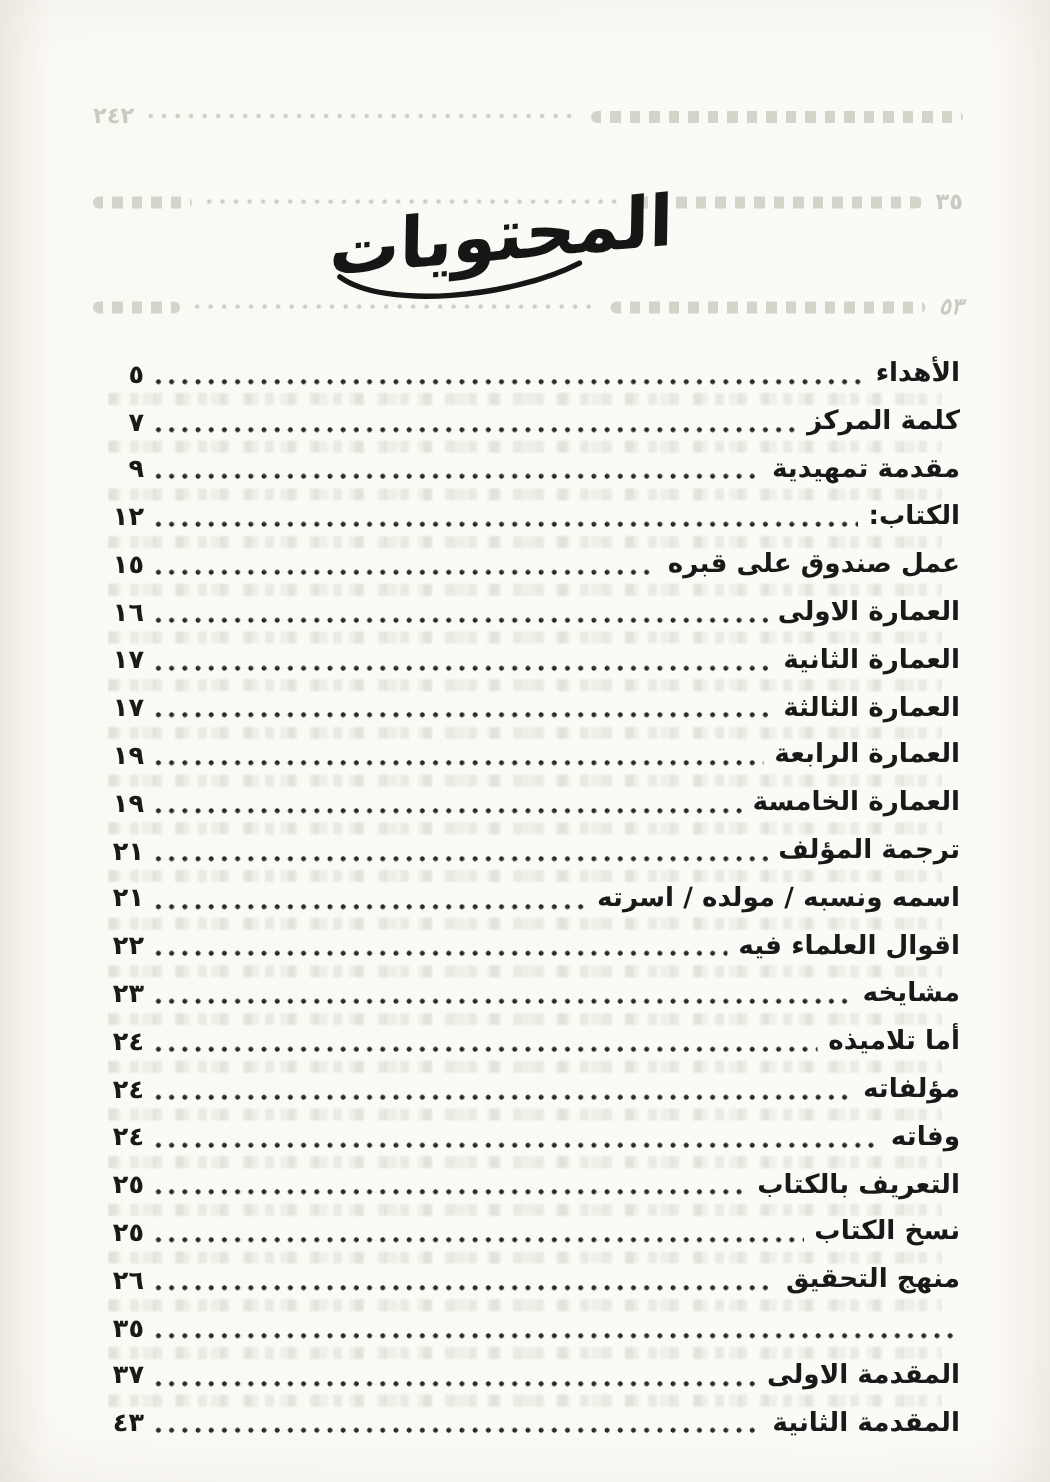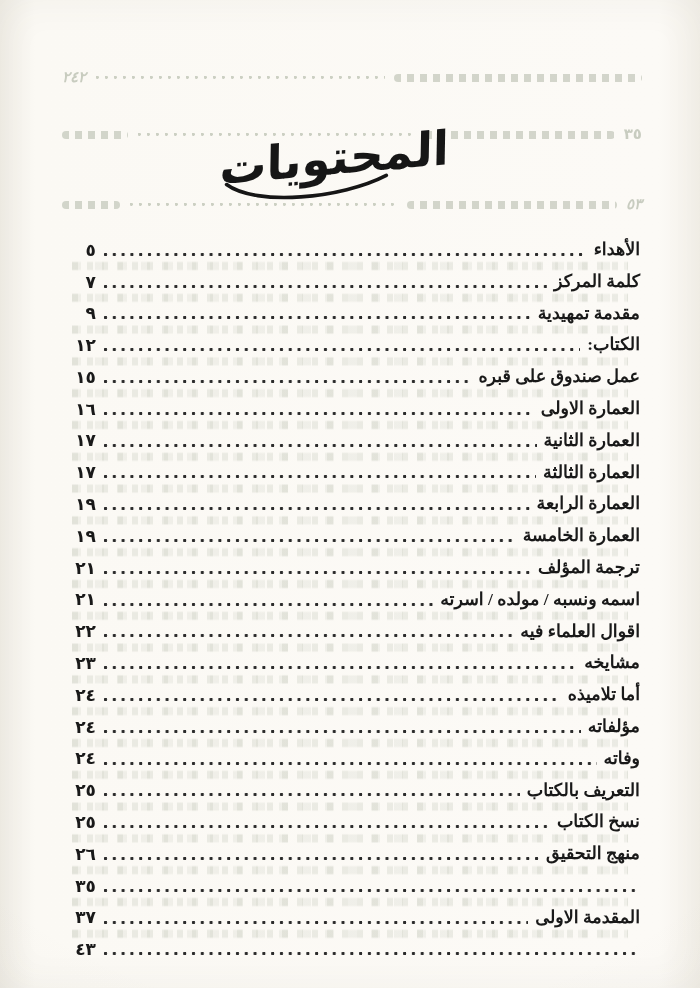--- a/index.html
+++ b/index.html
@@ -61,37 +61,37 @@
 
   
   .toc{
     position:absolute;top:229px;right:60px;left:56px;
     direction:rtl;z-index:2;
   }
   .toc-row{
     display:flex;align-items:flex-end;height:31.8px;gap:7px;
   }
   .toc-label{
-    font-size:17.5px;font-weight:700;line-height:1.3;white-space:nowrap;font-family:Liberation Serif, serif;
+    font-size:17.5px;font-weight:700;line-height:1.3;white-space:nowrap;
   }
   .toc-leader{
     flex:1;height:5px;margin-bottom:4px;
     background:radial-gradient(circle at 2.6px 2.5px, #2b2b2b 1.45px, transparent 1.85px);
     background-size:8.8px 5px;background-repeat:repeat-x;
   }
   .toc-num{
     width:40px;font-size:17px;font-weight:700;line-height:1.3;
   }
 </style>
 </head>
 <body>
 
 <div class="page">
 
-  <div class="ghost-row" style="top:70px;font-style:italic;">
+  <div class="ghost-row" style="top:70px;">
     <span>٢٤٢</span>
     <span class="ghost-leader"></span>
     <span class="squig" style="width:248px;"></span>
   </div>
   <div class="ghost-row" style="top:127px;">
     <span class="squig" style="width:66px;"></span>
     <span class="ghost-leader"></span>
     <span class="squig" style="width:190px;"></span>
     <span>٣٥</span>
   </div>
@@ -237,18 +237,19 @@
       <span class="toc-num">٣٥</span>
     </div>
 
     <div class="toc-row">
       <span class="toc-label">المقدمة الاولى</span>
       <span class="toc-leader"></span>
       <span class="toc-num">٣٧</span>
     </div>
 
     <div class="toc-row">
+      <span class="toc-label">المقدمة الثانية</span>
       <span class="toc-leader"></span>
       <span class="toc-num">٤٣</span>
     </div>
   </div>
 
 </div>
 
 </body></html>

